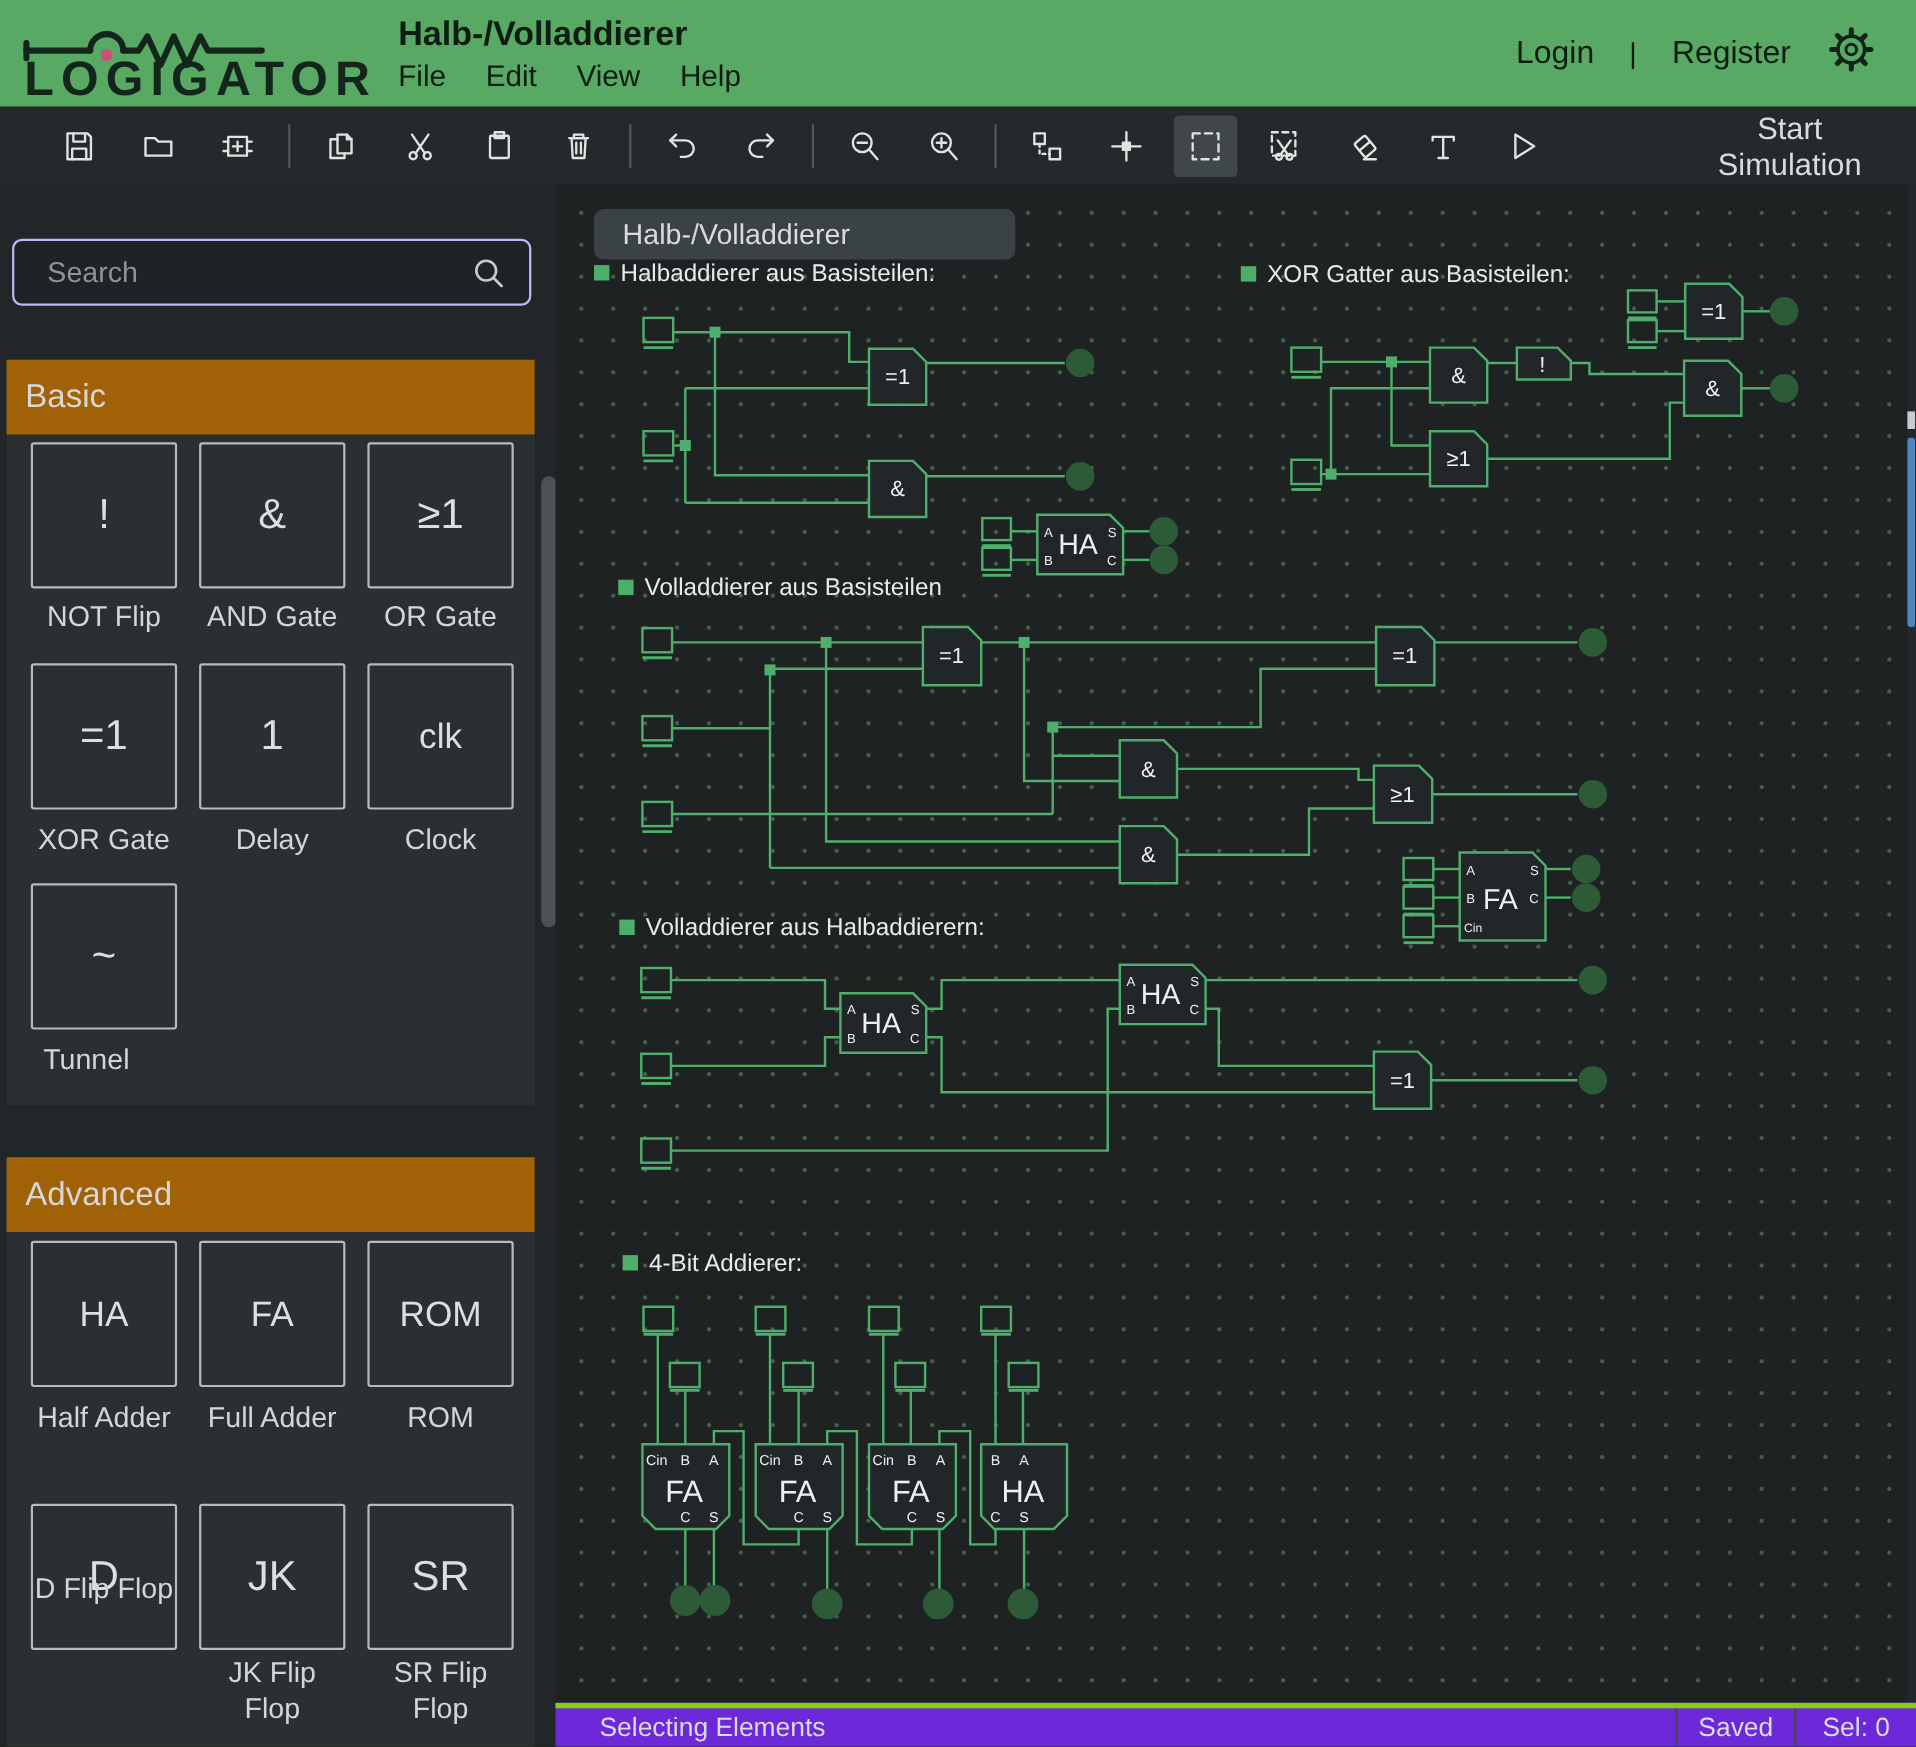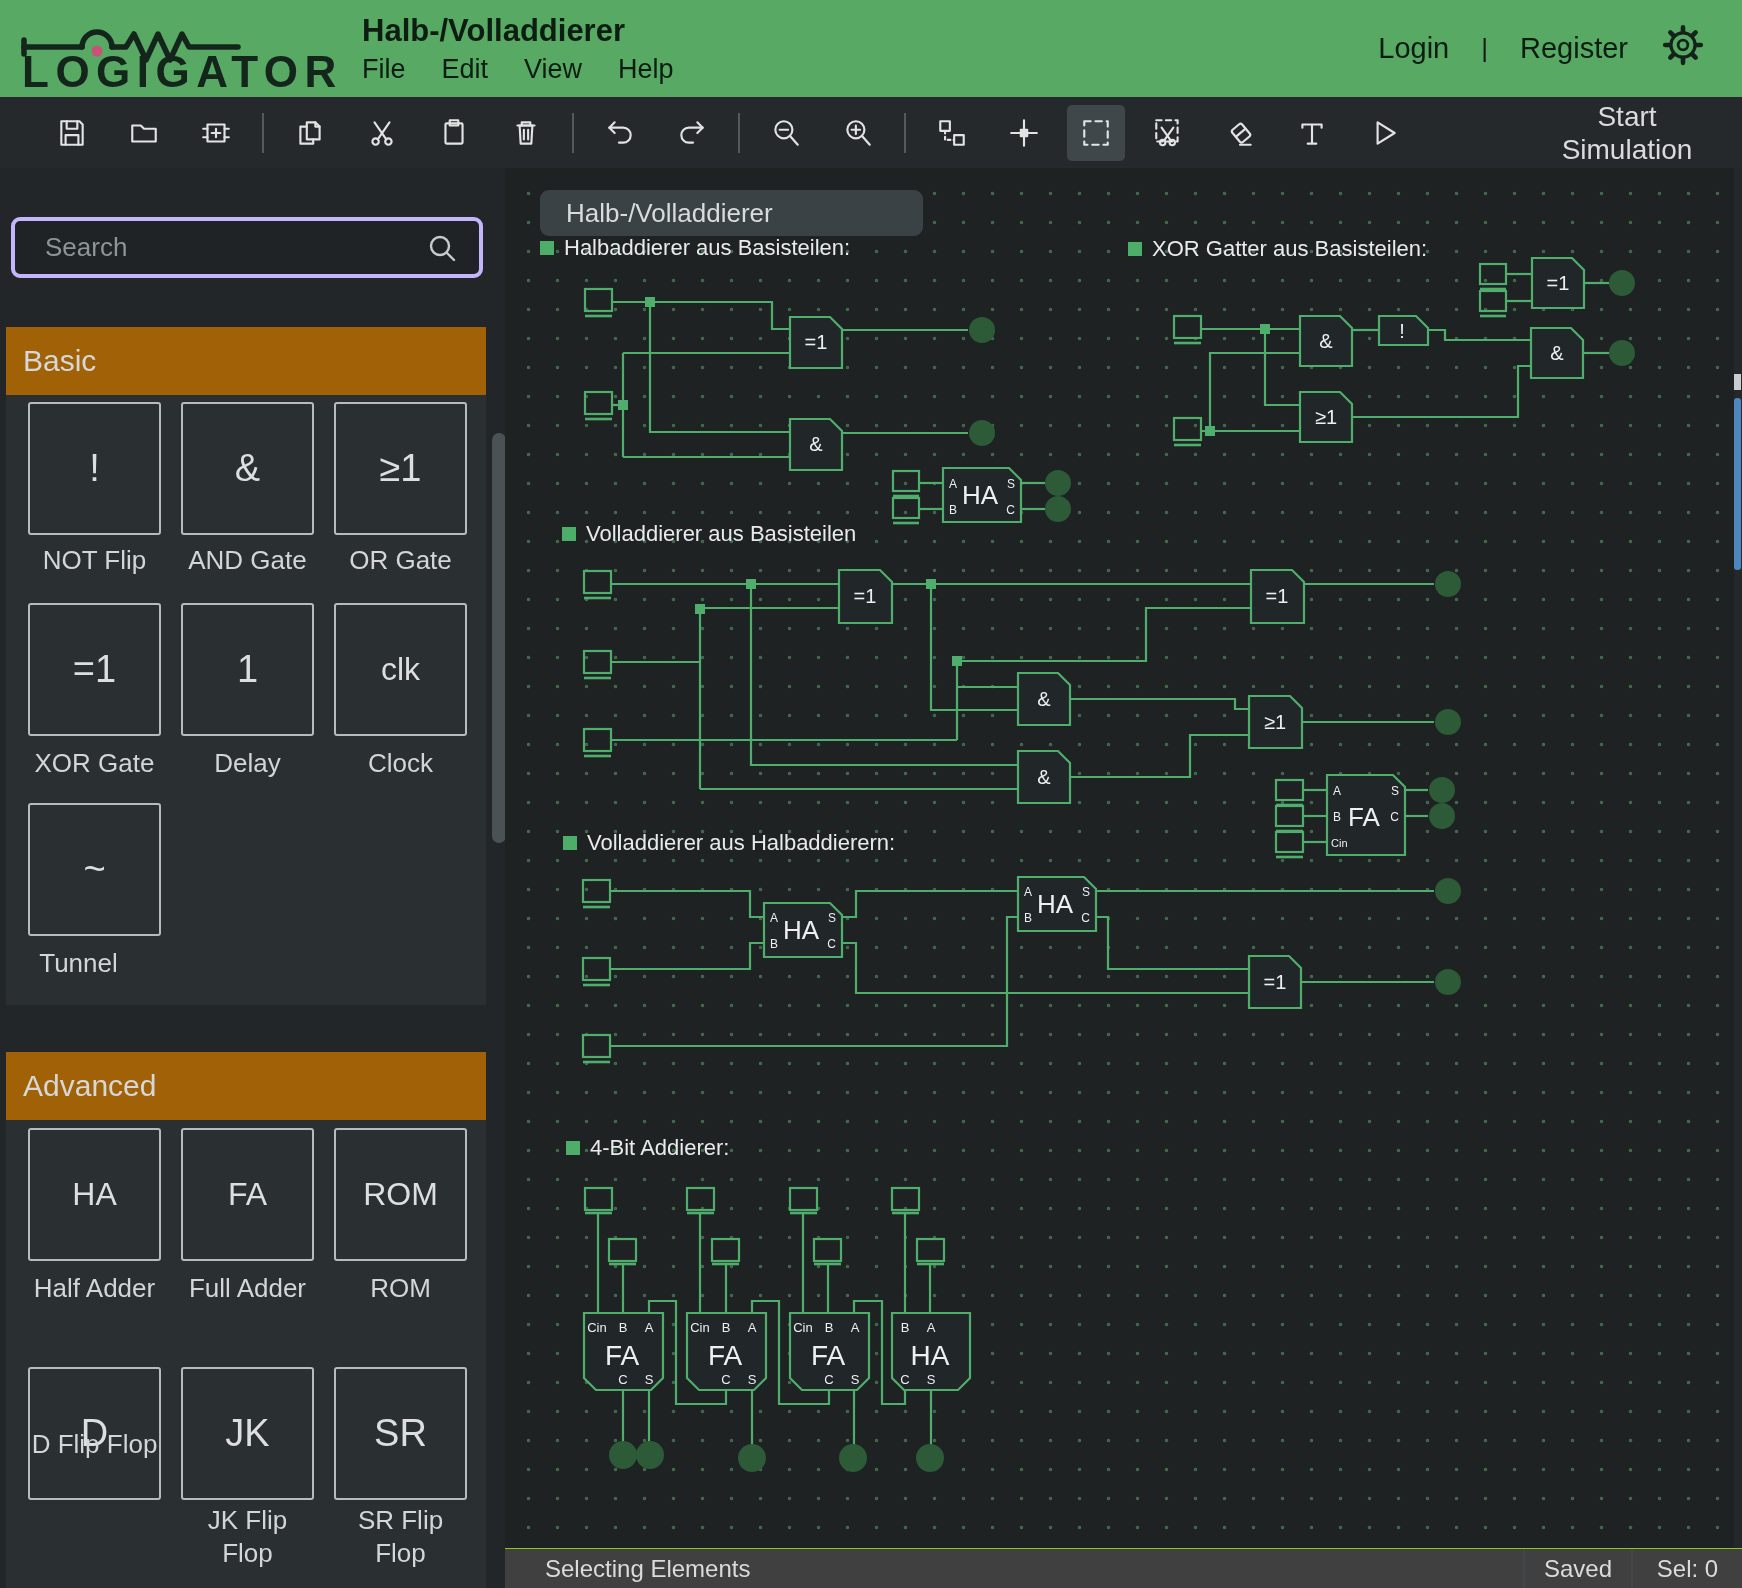--- a/index.html
+++ b/index.html
@@ -25,21 +25,21 @@
   .tb{width:58px;height:56px;display:flex;align-items:center;justify-content:center;
     background:transparent;border:none;padding:0;margin:0 7px;border-radius:5px;}
   .tb.active{background:#40474a;}
   .tb svg{stroke:#e2e4e4;fill:none;stroke-width:2;stroke-linecap:round;stroke-linejoin:round;}
   .tb-sep{width:2px;height:40px;background:#53595c;margin:0 10px;}
   .start-sim{margin-left:auto;margin-right:30px;width:170px;text-align:center;
     font-size:28px;line-height:33px;color:#d9dbdc;}
   
   .sidebar{position:absolute;left:0;top:168px;width:505px;height:1420px;background:#222628;}
   .search-box{position:absolute;left:11px;top:49px;width:472px;height:61px;box-sizing:border-box;
-    border:4px solid #c4b5fd;border-radius:9px;background:#1f2325;display:flex;align-items:center;}
+    border:2px solid #c4b5fd;border-radius:9px;background:#1f2325;display:flex;align-items:center;}
   .search-box input{flex:1;background:transparent;border:none;outline:none;
     font-size:26px;color:#cfd3d4;padding-left:30px;font-family:"Liberation Sans",sans-serif;}
   .search-box input::placeholder{color:#8e9598;}
   .search-box svg{margin-right:22px;stroke:#c6cbcd;fill:none;stroke-width:2.4;stroke-linecap:round;}
   .section-bg{position:absolute;left:6px;width:480px;background:#2a2f31;}
   .section-header{position:absolute;left:6px;width:480px;height:68px;background:#a16207;
     color:#d5d7d8;font-size:30px;line-height:68px;padding-left:17px;box-sizing:border-box;margin-top:25px;}
   .tile{position:absolute;width:133px;height:133px;border:2px solid #b7bbbd;border-radius:3px;
     box-sizing:border-box;display:flex;align-items:center;justify-content:center;
     color:#dcdedf;font-size:38px;background:transparent;}
@@ -71,22 +71,22 @@
   .btxt2{font-size:28px;text-anchor:middle;}
   .ptxt{font-size:12px;text-anchor:start;fill:#d7dada;}
   .ptxte{font-size:12px;text-anchor:end;fill:#d7dada;}
   .ptxtm{font-size:13px;text-anchor:middle;fill:#d7dada;}
   .ptxts{font-size:11px;text-anchor:start;fill:#d7dada;}
   .canvas-scroll-track{position:absolute;left:1229px;top:0;width:8px;height:1380px;background:#24282a;}
   .canvas-scroll-light{position:absolute;left:1229px;top:206px;width:7px;height:16px;background:#c9cdce;}
   .canvas-scroll-thumb{position:absolute;left:1229px;top:230px;width:7px;height:172px;
     background:#4e86c0;border-radius:3px;}
   
-  .statusbar{position:absolute;left:505px;top:1548px;width:1237px;height:40px;background:#404040;
-    display:flex;align-items:center;color:#d9dbdc;font-size:24px;border-top:1px solid #84cc16;
+  .statusbar{position:absolute;left:505px;top:1548px;width:1237px;height:40px;background:#6d28d9;
+    display:flex;align-items:center;color:#d9dbdc;font-size:24px;border-top:5px solid #84cc16;
     box-sizing:border-box;}
   .status-left{padding-left:40px;flex:1;}
   .status-cell{height:100%;display:flex;align-items:center;justify-content:center;
     border-left:2px solid #41474a;}
   .cell-saved{width:106px;}
   .cell-sel{width:109px;}
 </style>
 </head>
 <body>
 

